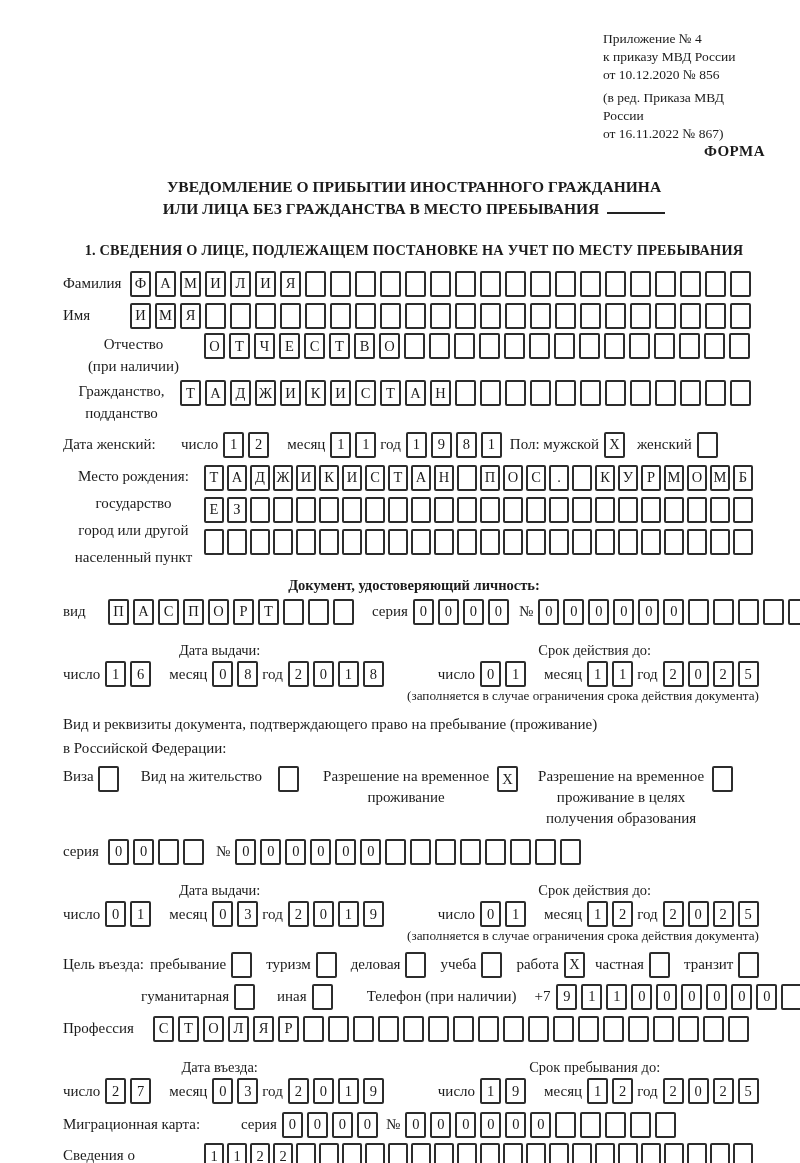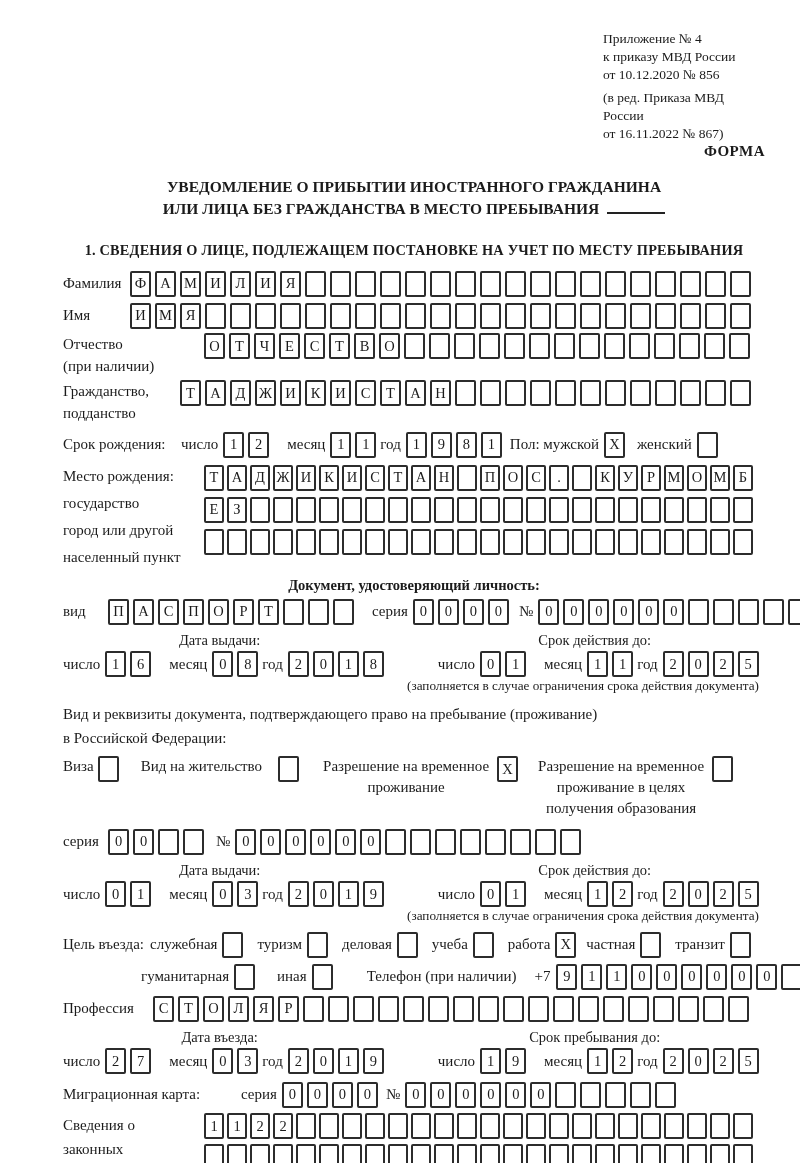--- a/index.html
+++ b/index.html
@@ -30,29 +30,29 @@
     width: 21px; height: 26px;
     border: 2px solid #2c2c2c; border-radius: 2px;
     display: inline-flex; align-items: center; justify-content: center;
     margin-right: 4px; font-size: 14.5px; background: #fff; flex: 0 0 auto;
   }
   .tight .cell { width: 20px; margin-right: 3px; }
 
   .frow { display: flex; align-items: center; margin-top: 3px; min-height: 29px; }
   .frow-top { display: flex; align-items: flex-start; margin-top: 3px; }
   .flabel { flex: 0 0 auto; font-size: 15px; }
-  .lbl2 { line-height: 22px; }
+  .lbl2 { line-height: 22px; text-align: center; }
 
   .w67 { width: 67px; } .w141 { width: 141px; } .w117 { width: 117px; }
   .w45 { width: 45px; } .w90 { width: 90px; }
 
   .doc-h { text-align: center; font-weight: bold; font-size: 14.5px; margin-top: 6px; }
 
   
-  .date-heads { display: flex; margin-top: 6px; font-size: 14.5px; gap: 48px; }
+  .date-heads { display: flex; margin-top: 16px; font-size: 14.5px; gap: 48px; }
   .dh-left { width: 345px; text-align: center; }
   .dh-right { width: 375px; text-align: center; }
   .date-row { display: flex; align-items: center; margin-top: 2px; }
   .dlabel { margin-right: 5px; }
   .dgap { width: 26px; }
   .mgap { margin-left: 14px; }
   .date-note { font-size: 13.2px; text-align: center; margin-left: 280px; width: 480px; margin-top: 1px; }
 
   .intro { margin-top: 8px; line-height: 24px; }
 
@@ -210,21 +210,21 @@
         <span class="cell"></span>
         <span class="cell"></span>
         <span class="cell"></span>
         <span class="cell"></span>
         <span class="cell"></span>
         <span class="cell"></span>
       </span>
   </div>
 
   <div class="frow" style="margin-top:6px;">
-    <span class="flabel" style="width:118px;">Срок рождения:</span>
+    <span class="flabel" style="width:118px;">Дата женский:</span>
     <span class="dlabel">число</span>
     <span class="cells">
         <span class="cell">1</span>
         <span class="cell">2</span>
       </span>
     <span class="dlabel mgap">месяц</span>
     <span class="cells">
         <span class="cell">1</span>
         <span class="cell">1</span>
       </span>
@@ -528,21 +528,21 @@
           <span class="cell">2</span>
           <span class="cell">5</span>
         </span>
     </div>
     <div class="date-note">(заполняется в случае ограничения срока действия документа)</div>
   </div>
 
   <div class="frow" style="margin-top:6px;">
     <span class="flabel" style="margin-right:6px;">Цель въезда:</span>
     <span class="opt">
-        <span class="flabel">служебная</span>
+        <span class="flabel">пребывание</span>
         <span class="cells">
           <span class="cell"></span>
         </span>
       </span>
     <span class="opt">
         <span class="flabel">туризм</span>
         <span class="cells">
           <span class="cell"></span>
         </span>
       </span>

